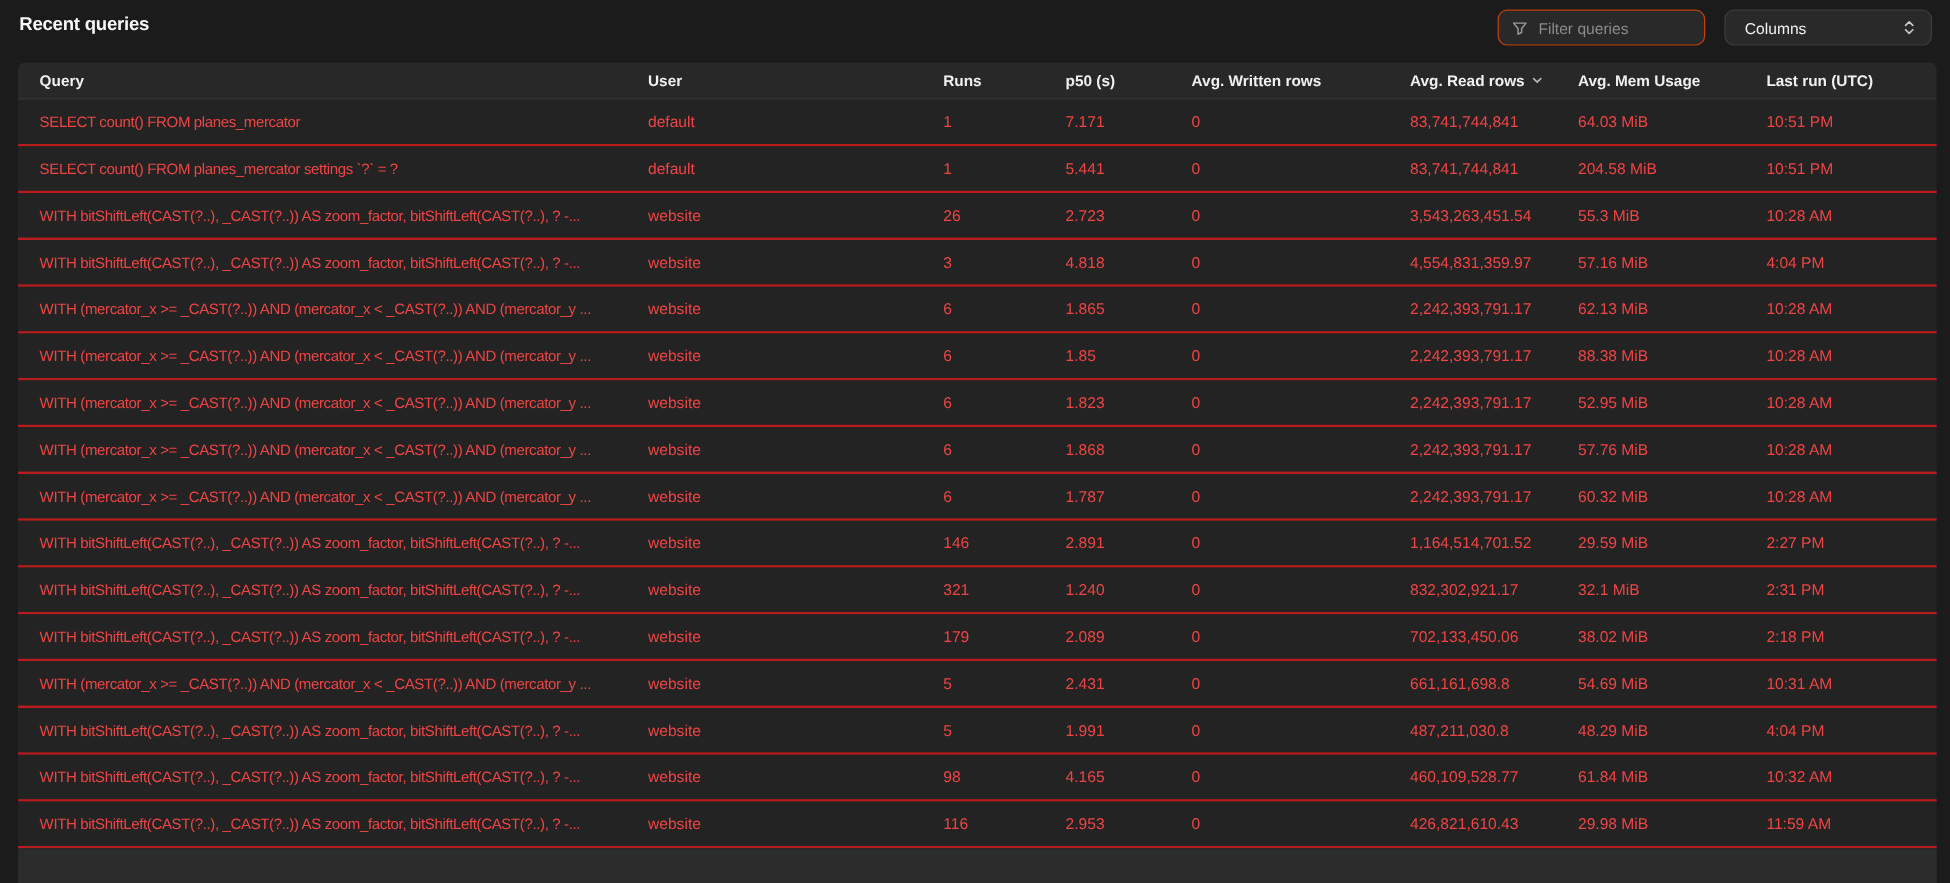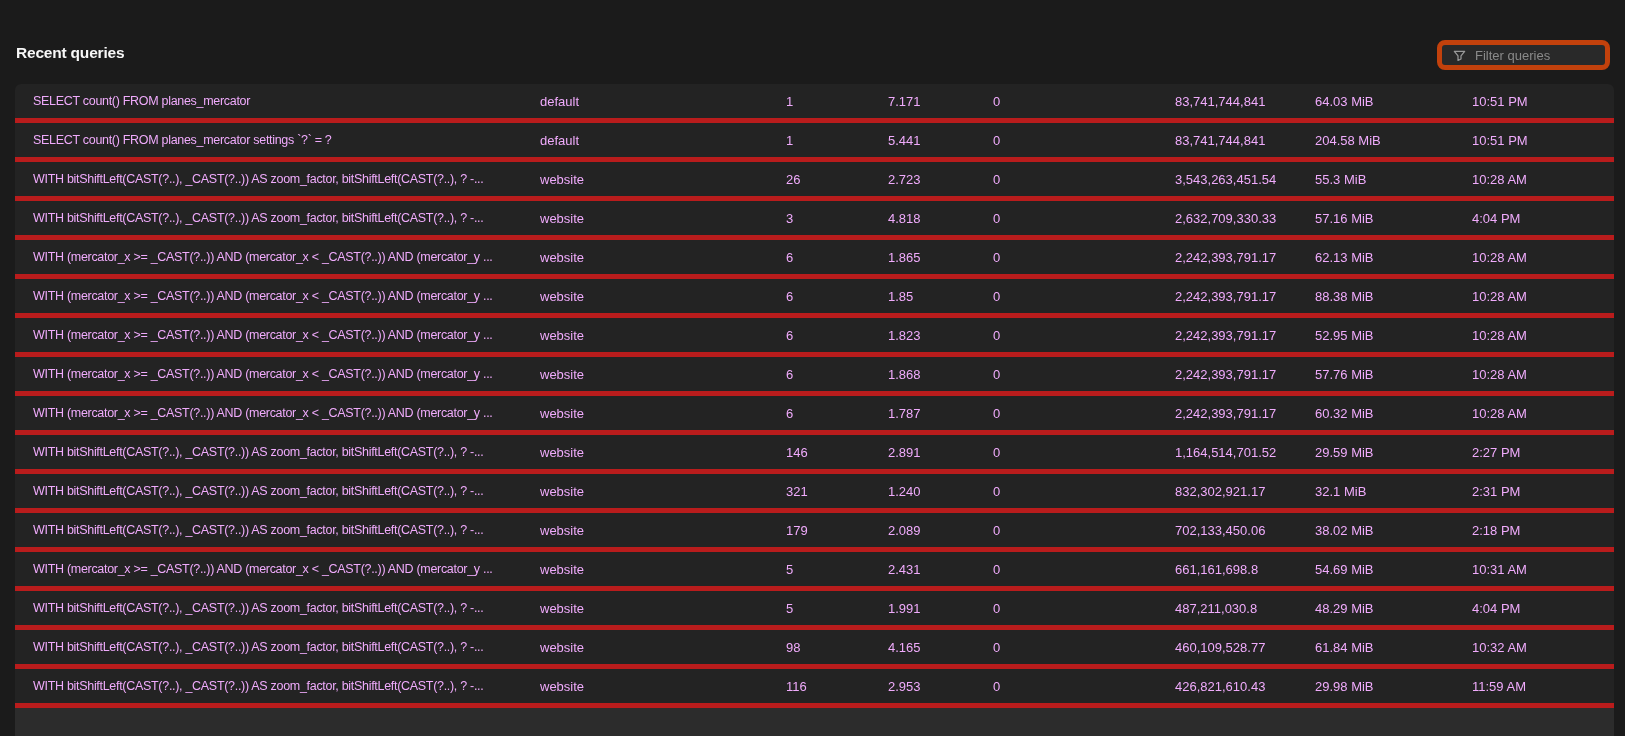--- a/index.html
+++ b/index.html
@@ -3,28 +3,28 @@
 <meta charset="utf-8">
 <style>
   * { margin:0; padding:0; box-sizing:border-box; }
   html,body { width:1625px; height:736px; overflow:hidden; }
   body {
     background:#1b1b1b;
     font-family:"Liberation Sans", sans-serif;
     color:#e6e6e6;
   }
   
-  .topbar { position:relative; height:52px;margin-top:32px; }
+  .topbar { position:relative; height:52px; }
   .page-title {
     position:absolute; left:16px; top:12px;
     font-size:15.5px; font-weight:700; letter-spacing:-0.2px; color:#f7f7f7;
   }
   .controls { position:absolute; right:15px; top:8px; display:flex; gap:16px; }
   .filter-box {
-    width:173px; height:30px; background:#292929; border:5px solid #c2410c;
+    width:173px; height:30px; background:#292929; border:1px solid #c2410c;
     border-radius:8px; display:flex; align-items:center; gap:8px; padding:0 10px;
   }
   .filter-box svg { flex:0 0 auto; }
   .filter-input {
     background:transparent; border:none; outline:none; width:100%;
     color:#e6e6e6; font-size:13px; font-family:"Liberation Sans", sans-serif;
   }
   .filter-input::placeholder { color:#8a8a8a; }
   .columns-select {
     width:173px; height:30px; background:#292929; border:1px solid #3d3d3d;
@@ -45,46 +45,68 @@
   }
   .thead {
     height:31px; background:#282828;
     border-bottom:1px solid #3a3a3a;
     font-size:12.8px; font-weight:600; color:#f0f0f0;
   }
   .hcell { white-space:nowrap; overflow:hidden; cursor:pointer; }
   .hcell.with-sort { display:flex; align-items:center; gap:5px; }
   .trow {
     height:39px; background:#232323;
-    border-bottom:5px solid #b91c1c;
-    font-size:13px; color:#f0abfc; cursor:pointer;
+    border-bottom:2px solid #b91c1c;
+    font-size:13px; color:#ef4444; cursor:pointer;
   }
   .cell { white-space:nowrap; overflow:hidden; }
   .c-query { padding-left:18px; }
   .trow .c-query { font-size:12.5px; letter-spacing:-0.3px; }
   .partial-row {
     height:29px; background:#2c2c2c; margin:0 11px 0 15px;
   }
 </style>
 </head>
 <body>
 
 <div class="topbar">
   <div class="page-title">Recent queries</div>
   <div class="controls">
     <div class="filter-box">
       <svg width="15" height="15" viewBox="0 0 16 16">
         <path d="M2.5 3.5 L13.5 3.5 L9.6 8.3 L9.6 11.8 L6.4 13.3 L6.4 8.3 Z" fill="none" stroke="#9a9a9a" stroke-width="1.3" stroke-linejoin="round"></path>
       </svg>
       <input class="filter-input" type="text" placeholder="Filter queries" style="">
     </div>
+    <div class="columns-select">
+      <span class="label">Columns</span>
+      <svg width="12" height="14" viewBox="0 0 12 14">
+        <path d="M3 5.2 L6 2.2 L9 5.2" fill="none" stroke="#c9c9c9" stroke-width="1.4" stroke-linecap="round" stroke-linejoin="round"></path>
+        <path d="M3 8.8 L6 11.8 L9 8.8" fill="none" stroke="#c9c9c9" stroke-width="1.4" stroke-linecap="round" stroke-linejoin="round"></path>
+      </svg>
+    </div>
   </div>
 </div>
 
 <div class="table">
+  <div class="thead grid-cols">
+    <div class="hcell c-query">Query</div>
+    <div class="hcell">User</div>
+    <div class="hcell">Runs</div>
+    <div class="hcell">p50 (s)</div>
+    <div class="hcell">Avg. Written rows</div>
+    <div class="hcell with-sort">
+      <span>Avg. Read rows</span>
+      <svg width="10" height="8" viewBox="0 0 10 8">
+        <path d="M2 2.5 L5 5.5 L8 2.5" fill="none" stroke="#b5b5b5" stroke-width="1.4" stroke-linecap="round" stroke-linejoin="round"></path>
+      </svg>
+    </div>
+    <div class="hcell">Avg. Mem Usage</div>
+    <div class="hcell">Last run (UTC)</div>
+  </div>
   <div id="table-body">
       <div class="trow grid-cols">
         <div class="cell c-query">SELECT count() FROM planes_mercator</div>
         <div class="cell c-user">default</div>
         <div class="cell c-runs">1</div>
         <div class="cell c-p50">7.171</div>
         <div class="cell c-written_rows">0</div>
         <div class="cell c-read_rows">83,741,744,841</div>
         <div class="cell c-mem">64.03 MiB</div>
         <div class="cell c-last_run">10:51 PM</div>
@@ -108,21 +130,21 @@
         <div class="cell c-read_rows">3,543,263,451.54</div>
         <div class="cell c-mem">55.3 MiB</div>
         <div class="cell c-last_run">10:28 AM</div>
       </div>
       <div class="trow grid-cols">
         <div class="cell c-query">WITH bitShiftLeft(CAST(?..), _CAST(?..)) AS zoom_factor, bitShiftLeft(CAST(?..), ? -...</div>
         <div class="cell c-user">website</div>
         <div class="cell c-runs">3</div>
         <div class="cell c-p50">4.818</div>
         <div class="cell c-written_rows">0</div>
-        <div class="cell c-read_rows">2,632,709,330.33</div>
+        <div class="cell c-read_rows">4,554,831,359.97</div>
         <div class="cell c-mem">57.16 MiB</div>
         <div class="cell c-last_run">4:04 PM</div>
       </div>
       <div class="trow grid-cols">
         <div class="cell c-query">WITH (mercator_x &gt;= _CAST(?..)) AND (mercator_x &lt; _CAST(?..)) AND (mercator_y ...</div>
         <div class="cell c-user">website</div>
         <div class="cell c-runs">6</div>
         <div class="cell c-p50">1.865</div>
         <div class="cell c-written_rows">0</div>
         <div class="cell c-read_rows">2,242,393,791.17</div>

